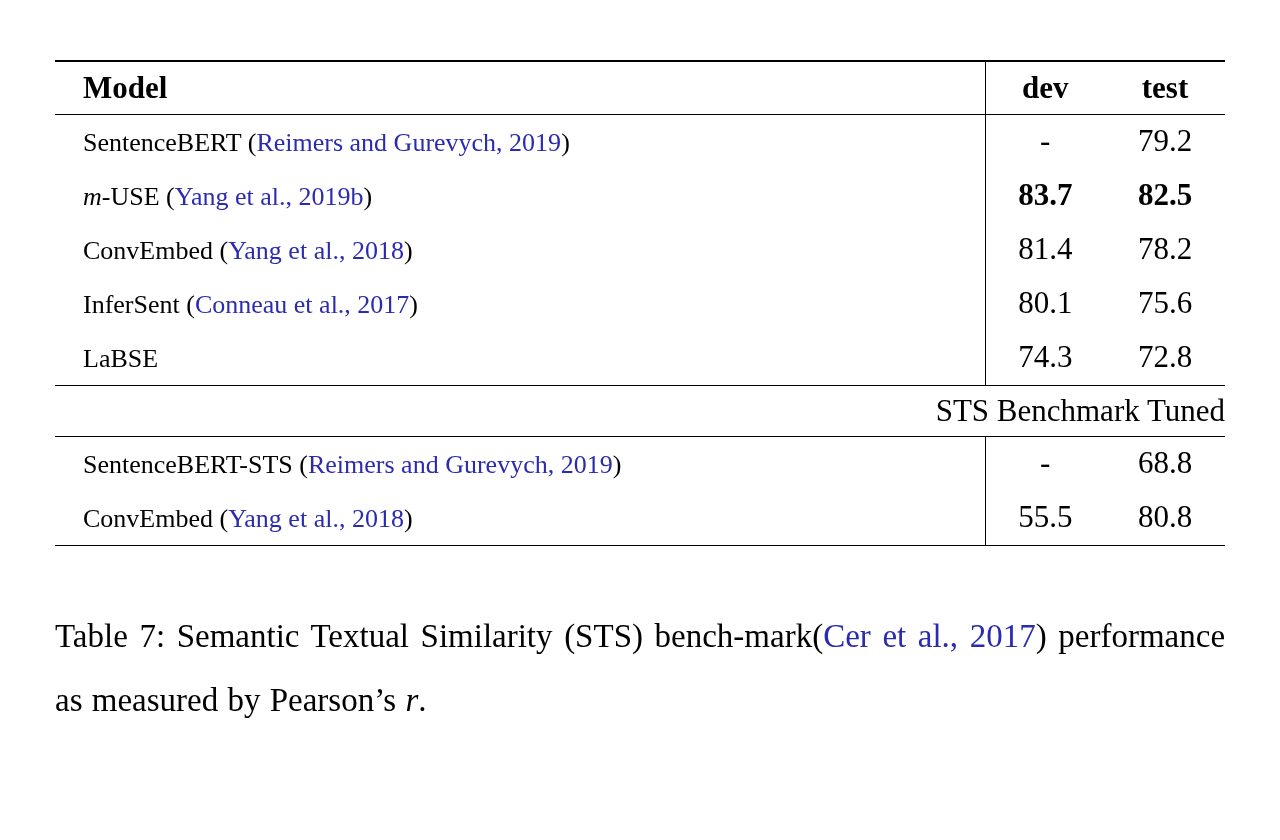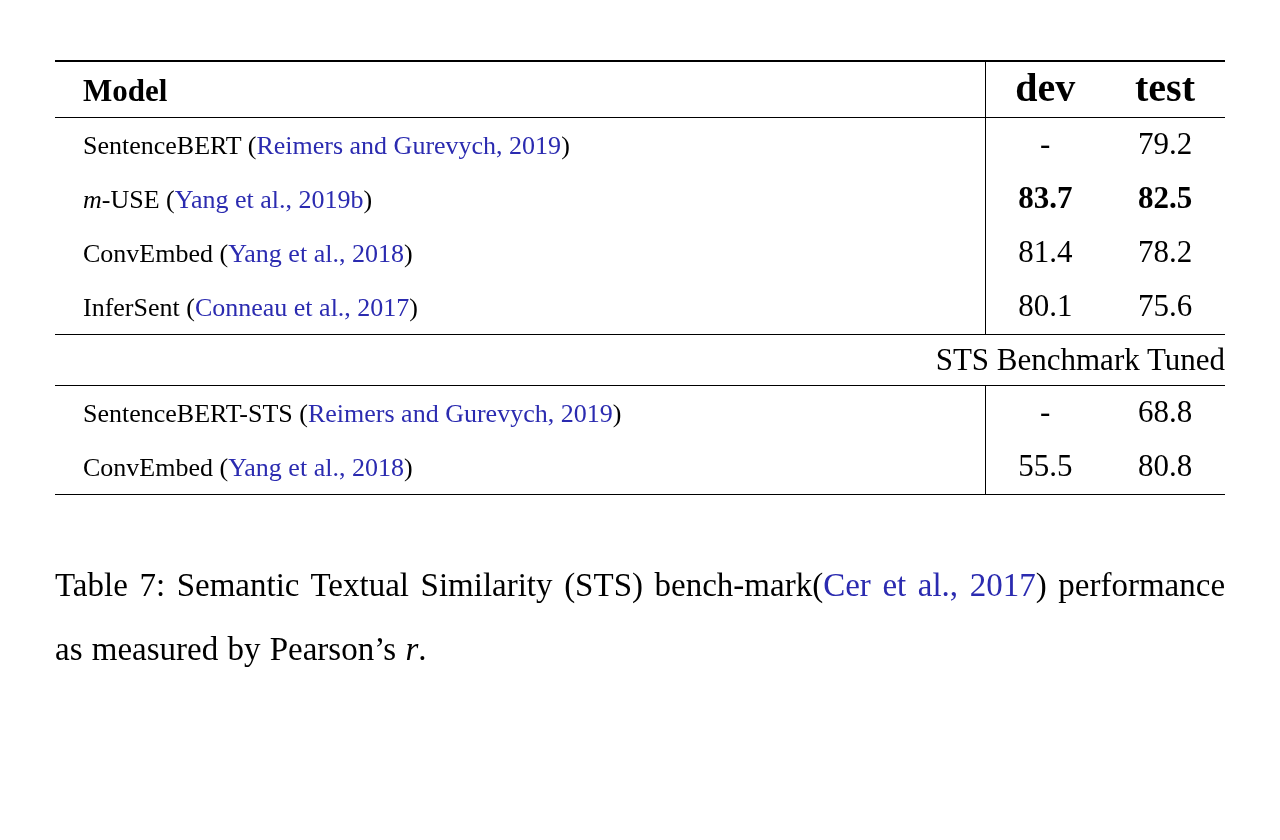--- a/index.html
+++ b/index.html
@@ -40,21 +40,21 @@
 
   .hdr {
     font-weight: bold;
     font-size: 31px;
     line-height: 52px;
     text-align: left;
     padding-left: 28px !important;
   }
   .hdr-num {
     font-weight: bold;
-    font-size: 40px;
+    font-size: 31px;
     line-height: 52px;
     text-align: center;
   }
   .cell-model {
     font-size: 26px;
     line-height: 52px;
     text-align: left;
     padding-left: 28px !important;
     white-space: nowrap;
   }
@@ -123,20 +123,25 @@
         <tr>
           <td class="cell-model"><span>ConvEmbed (</span><span class="cite">Yang et al., 2018</span><span>)</span></td>
           <td class="cell-num vline">81.4</td>
           <td class="cell-num">78.2</td>
         </tr>
         <tr>
           <td class="cell-model"><span>InferSent (</span><span class="cite">Conneau et al., 2017</span><span>)</span></td>
           <td class="cell-num vline">80.1</td>
           <td class="cell-num">75.6</td>
         </tr>
+        <tr>
+          <td class="cell-model"><span>LaBSE</span></td>
+          <td class="cell-num vline">74.3</td>
+          <td class="cell-num">72.8</td>
+        </tr>
       </tbody>
 
     <tbody>
       <tr class="section-row rule-mid">
         <td colspan="3">STS Benchmark Tuned</td>
       </tr>
     </tbody>
 
     <tbody id="tuned-rows">
         <tr class="rule-mid">

